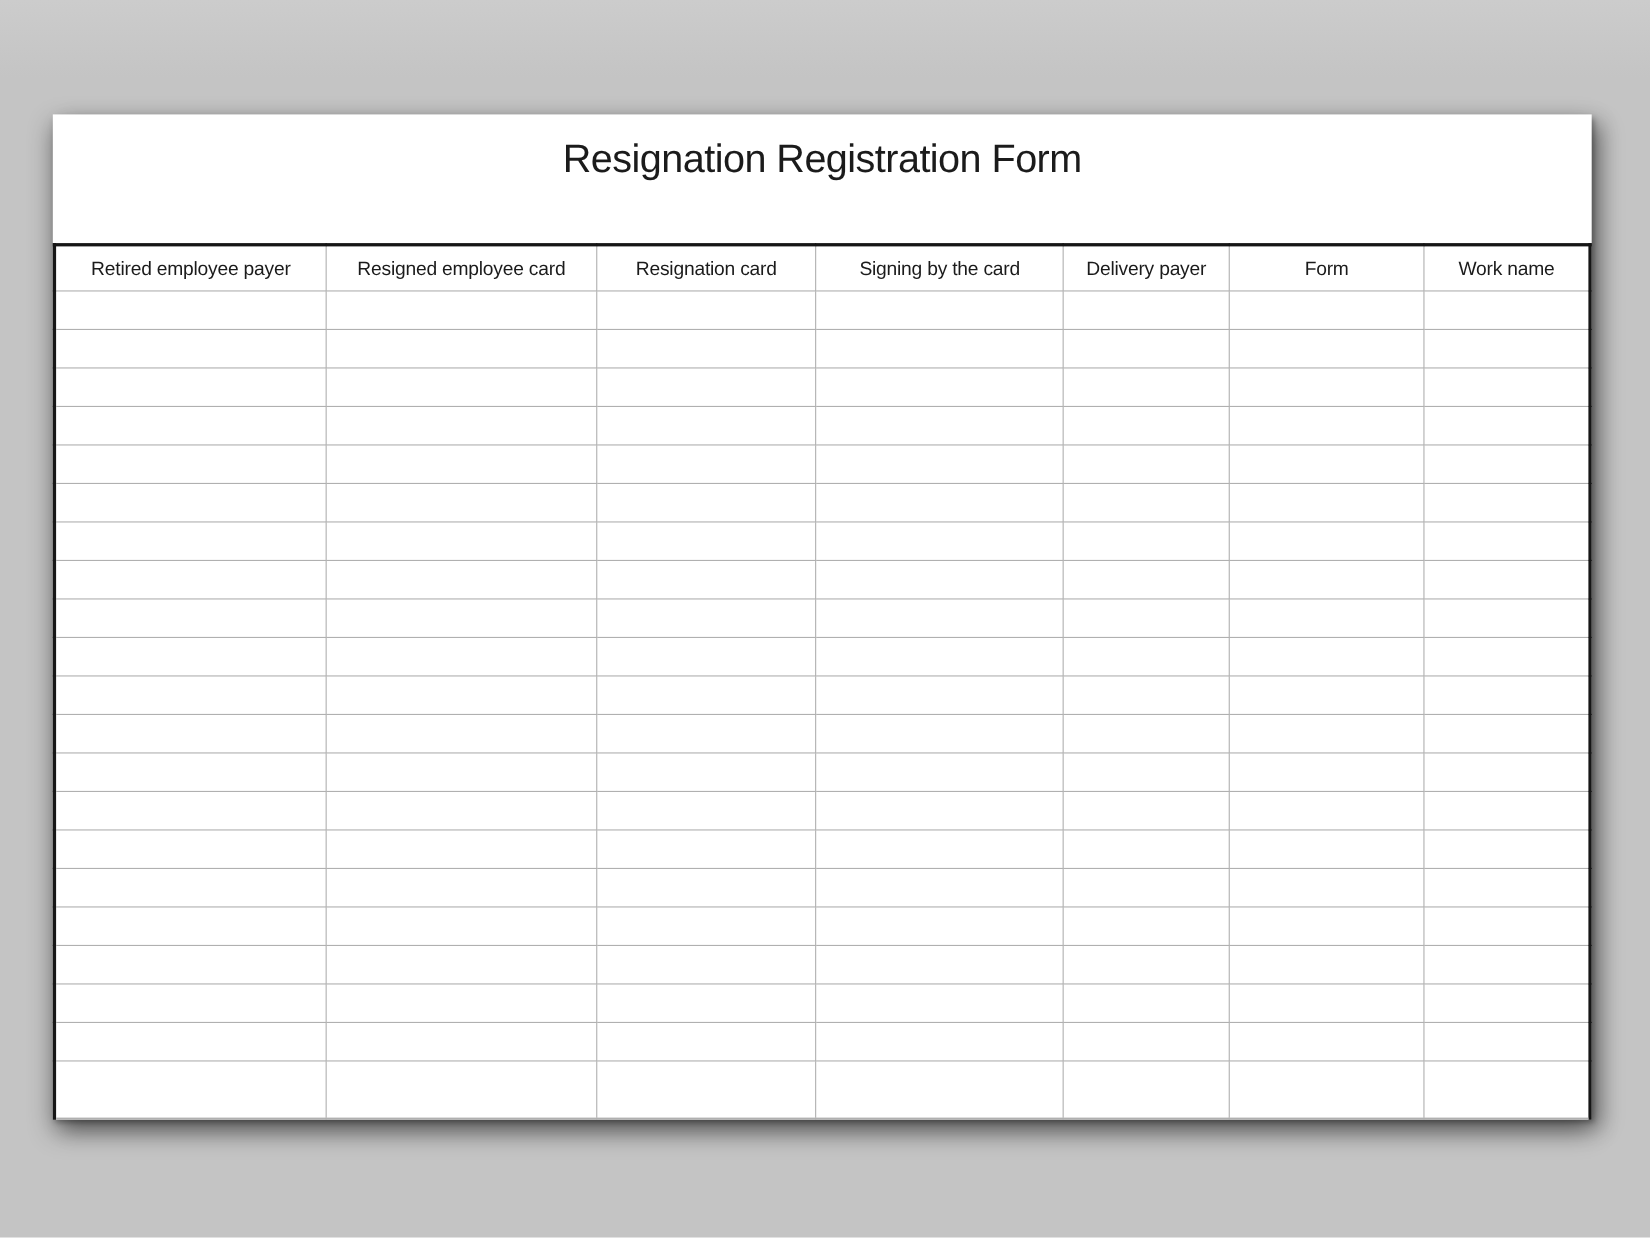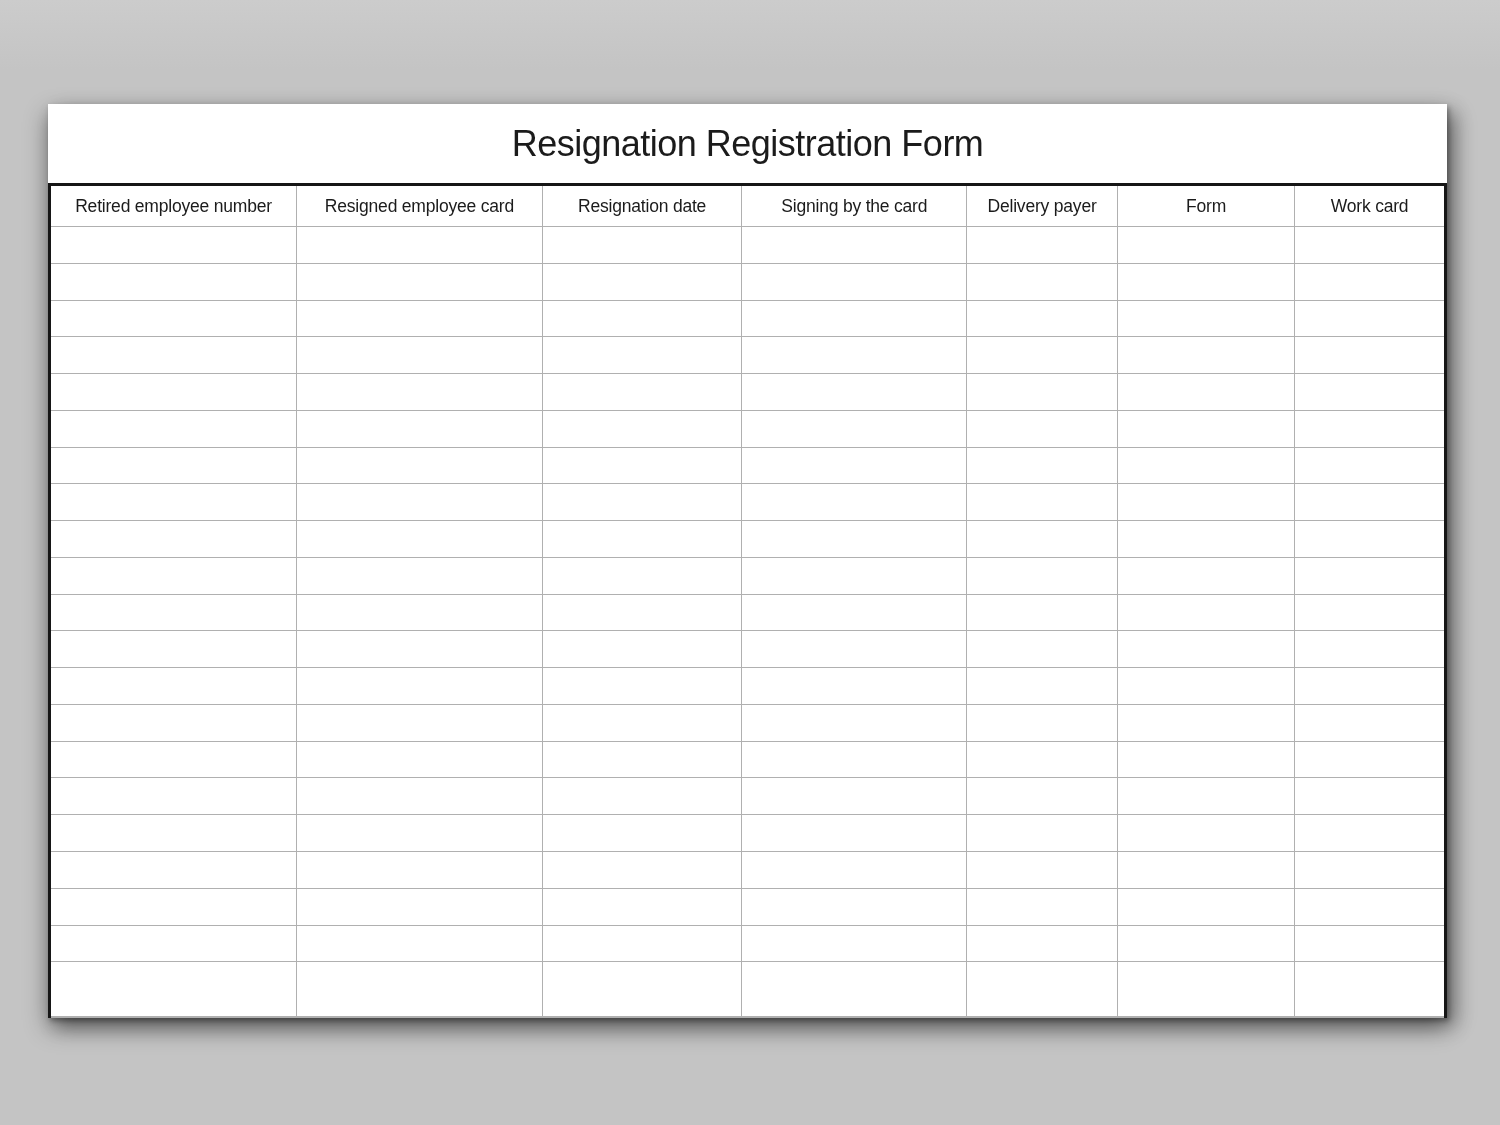--- a/index.html
+++ b/index.html
@@ -24,20 +24,21 @@
   .sheet {
     position: absolute;
     left: 48px;
     top: 104px;
     width: 1399px;
     height: 914px;
     background: var(--sheet-background);
     box-shadow: 0 10px 22px rgba(0,0,0,0.42), 10px 8px 18px rgba(0,0,0,0.28), 2px 3px 5px rgba(0,0,0,0.30);
     display: flex;
     flex-direction: column;
+    gap: 38px;
   }
   .title-area {
     flex: 0 0 79px;
     display: flex;
     align-items: center;
     justify-content: center;
   }
   .page-title {
     margin: 0;
     font-size: 36px;
@@ -90,27 +91,27 @@
           <col style="width: 17.7%;">
           <col style="width: 17.6%;">
           <col style="width: 14.3%;">
           <col style="width: 16.1%;">
           <col style="width: 10.8%;">
           <col style="width: 12.7%;">
           <col style="width: 10.8%;">
         </colgroup>
       <thead>
         <tr>
-          <th>Retired employee number</th>
+          <th>Retired employee payer</th>
           <th>Resigned employee card</th>
-          <th>Resignation date</th>
+          <th>Resignation card</th>
           <th>Signing by the card</th>
           <th>Delivery payer</th>
           <th>Form</th>
-          <th>Work card</th>
+          <th>Work name</th>
         </tr>
       </thead>
       <tbody>
           <tr>
             <td></td>
             <td></td>
             <td></td>
             <td></td>
             <td></td>
             <td></td>

